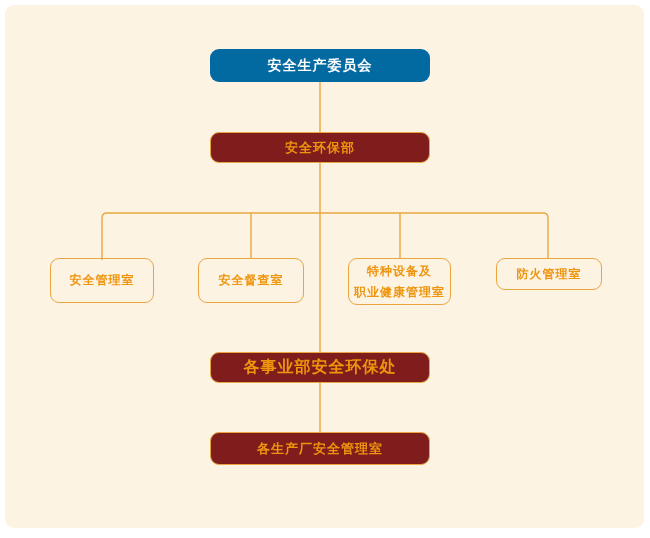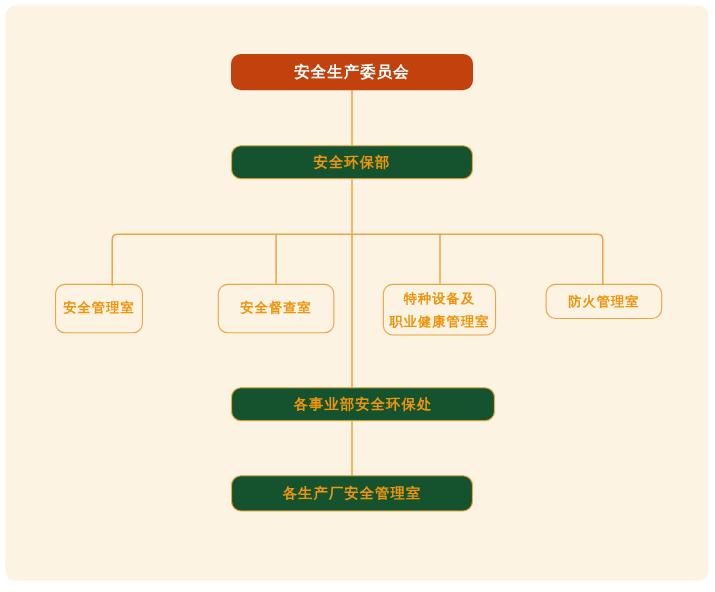--- a/index.html
+++ b/index.html
@@ -41,34 +41,34 @@
     box-sizing: border-box;
     border-radius: 9px;
     font-weight: 700;
     letter-spacing: 1px;
     color: #EE940D;
   }
   .node.outlined {
     border: 1.4px solid #EAA643;
   }
   .node.filled-white {
-    background: #14532d;
+    background: #7f1d1d;
   }
   .node.filled-accent {
-    background: #c2410c;
+    background: #0369a1;
     color: #ffffff;
   }
   .n-root  { left: 210px; top: 49px;  width: 220px; height: 33px; font-size: 14px; }
   .n-dept  { left: 210px; top: 132px; width: 220px; height: 31px; font-size: 13px; }
-  .n-r1    { left: 50px;  top: 258px; width: 80px; height: 45px; font-size: 12px; }
+  .n-r1    { left: 50px;  top: 258px; width: 104px; height: 45px; font-size: 12px; }
   .n-r2    { left: 198px; top: 258px; width: 106px; height: 45px; font-size: 12px; }
   .n-r3    { left: 348px; top: 258px; width: 103px; height: 47px; font-size: 12px;
              white-space: pre-line; line-height: 21px; }
   .n-r4    { left: 496px; top: 258px; width: 106px; height: 32px; font-size: 12px; }
-  .n-biz   { left: 210px; top: 352px; width: 240px; height: 31px; font-size: 13px; }
+  .n-biz   { left: 210px; top: 352px; width: 220px; height: 31px; font-size: 16px; }
   .n-plant { left: 210px; top: 432px; width: 220px; height: 33px; font-size: 13px; }
 </style>
 </head>
 <body>
 
 <div class="stage">
   <div class="canvas"></div>
 
   <svg class="connectors" viewBox="0 0 650 538" fill="none" stroke-width="1.4" stroke-linecap="butt">
     <path d="M320 82 L320 132" stroke="#EAA643"></path>

